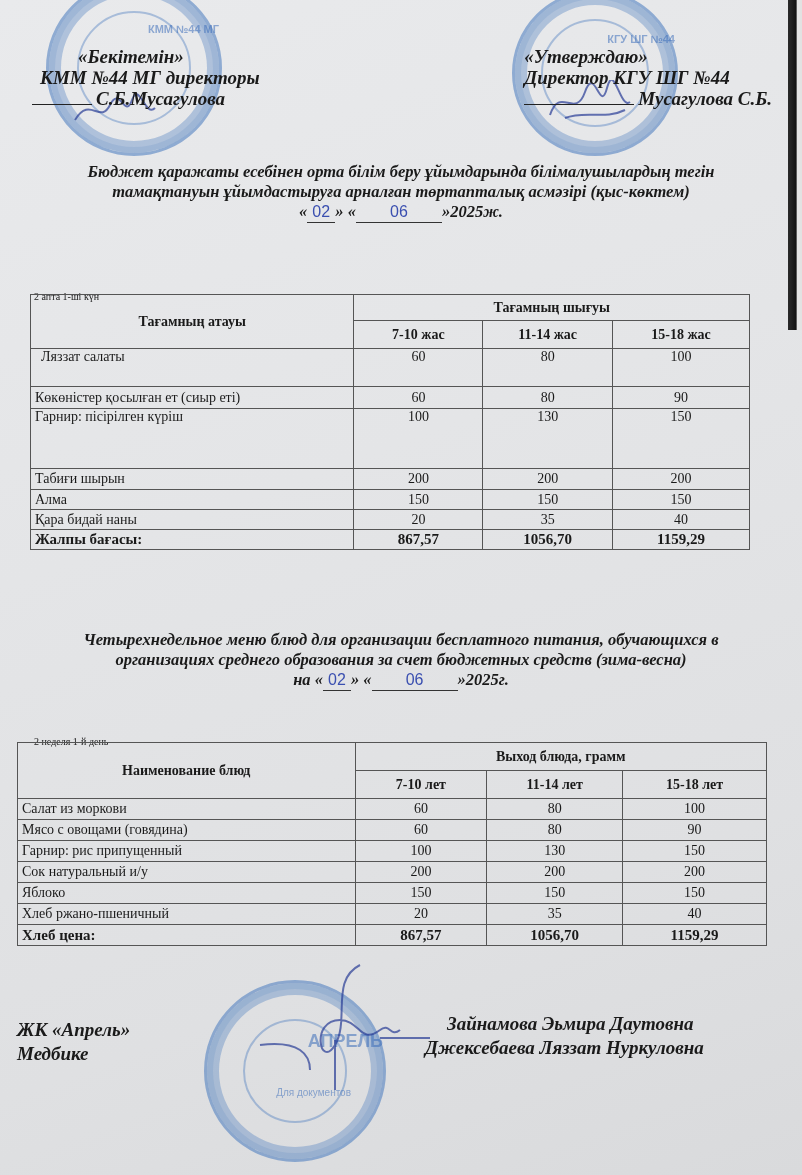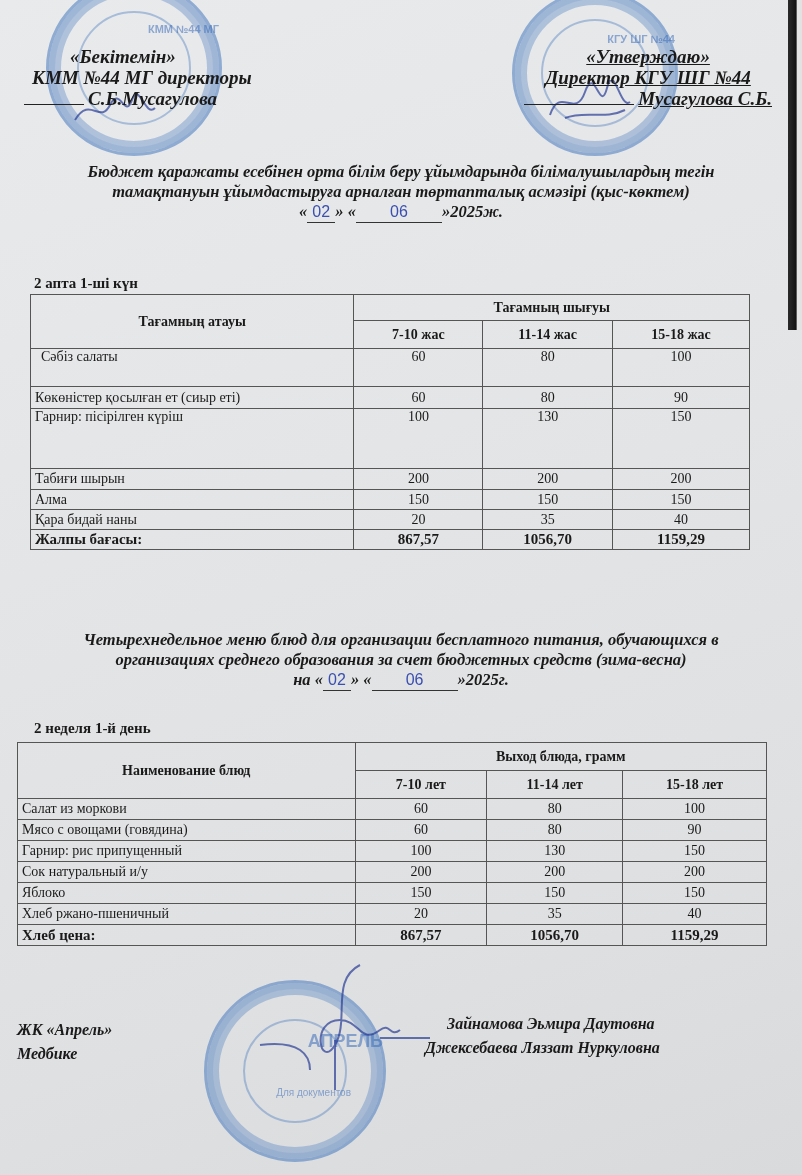--- a/index.html
+++ b/index.html
@@ -25,47 +25,47 @@
   .stamp-text {
     position:absolute; font-family:"Liberation Sans", sans-serif; color:rgba(60,110,185,0.55);
     font-size:11px; text-align:right; width:100%; font-weight:bold;
   }
   .signature {
     position:absolute; stroke:rgba(40,60,150,0.7); fill:none; stroke-width:2;
   }
   .approve {
     position:absolute; font-style:italic; font-weight:bold; font-size:19px; line-height:21px;
   }
-  .approve-left { left:32px; top:46px;font-style:italic; }
+  .approve-left { left:40px; top:46px;font-style:italic; }
   .approve-left .l1 { padding-left:38px; }
   .approve-left .l3 { padding-left:92px; }
-  .approve-right { right:30px; top:46px; text-align:center;text-decoration:underline; }
+  .approve-right { right:30px; top:46px; text-align:left; }
   .sig-line { display:inline-block; border-bottom:1.5px solid #222; }
   .title-block {
     position:absolute; left:40px; right:40px; text-align:center;
     font-style:italic; font-weight:bold; font-size:16.5px; line-height:20px;
   }
   .date-fill {
     display:inline-block; border-bottom:1.5px solid #333; color:#3a4fb0;
     font-family:"Liberation Sans", sans-serif; font-style:normal; font-weight:normal;
     font-size:16px; text-align:center;
   }
-  .day-label { position:absolute; left:34px; font-weight:bold; font-size:15px; }
+  .day-label { position:absolute; left:34px; font-weight:normal; font-size:10px;margin-top:16px; }
   table.menu {
     position:absolute; border-collapse:collapse; font-size:14px;
   }
   table.menu td, table.menu th {
     border:1.3px solid #555; padding:0 4px; vertical-align:middle;
   }
   table.menu th { font-weight:bold; text-align:center; }
   table.menu td.name { text-align:left; }
   table.menu td.val { text-align:center; }
   table.menu tr.total td { font-weight:bold; font-size:15px; }
   .footer {
-    position:absolute; font-style:italic; font-weight:bold; font-size:16px; line-height:24px;
+    position:absolute; font-style:italic; font-weight:bold; font-size:19px; line-height:24px;
   }
 </style>
 </head>
 <body>
 
 <div class="edge-strip"></div>
 
 <div class="stamp" style="left:46px; top:-20px; width:170px; height:170px;">
   <div class="stamp-inner" style="left:28px; top:28px; width:110px; height:110px;"></div>
   <div class="stamp-text" style="top:40px;">КММ №44 МГ</div>
@@ -116,21 +116,21 @@
       <tr style="height:26px;">
     <th rowspan="2">Тағамның атауы</th>
     <th colspan="3">Тағамның шығуы</th>
   </tr>
   <tr style="height:28px;">
     <th>7-10 жас</th>
     <th>11-14 жас</th>
     <th>15-18 жас</th>
   </tr>
   <tr style="height:38px;">
-    <td class="name" style="vertical-align:top; padding-left:10px;">Сәбіз салаты</td>
+    <td class="name" style="vertical-align:top; padding-left:10px;">Ляззат салаты</td>
     <td class="val" style="vertical-align:top;">60</td>
     <td class="val" style="vertical-align:top;">80</td>
     <td class="val" style="vertical-align:top;">100</td>
   </tr>
   <tr style="height:22px;">
     <td class="name">Көкөністер қосылған ет (сиыр еті)</td>
     <td class="val">60</td>
     <td class="val">80</td>
     <td class="val">90</td>
   </tr>

